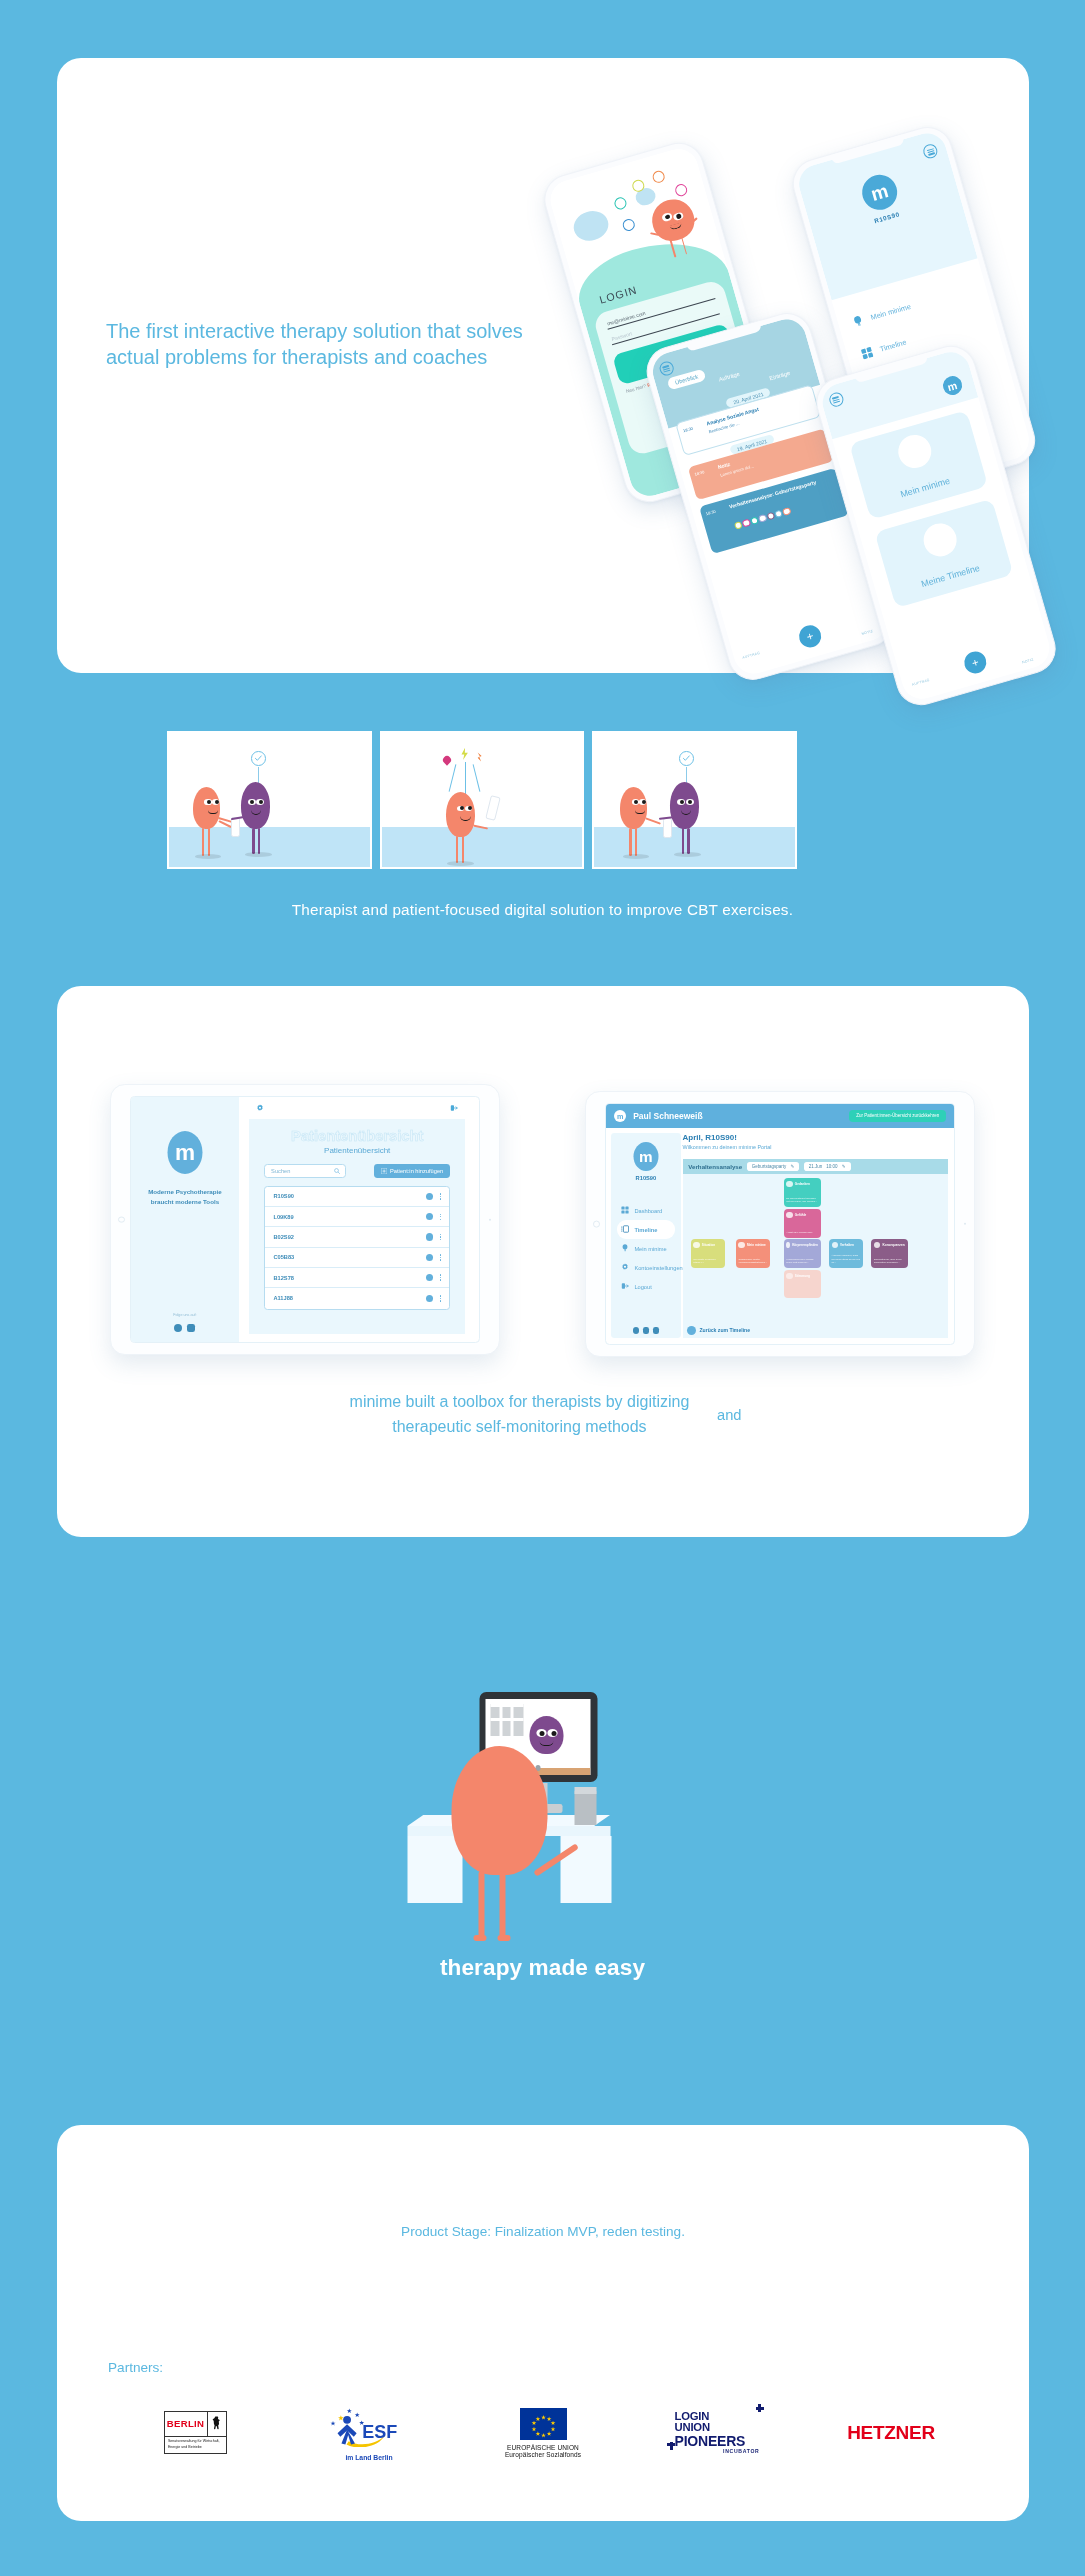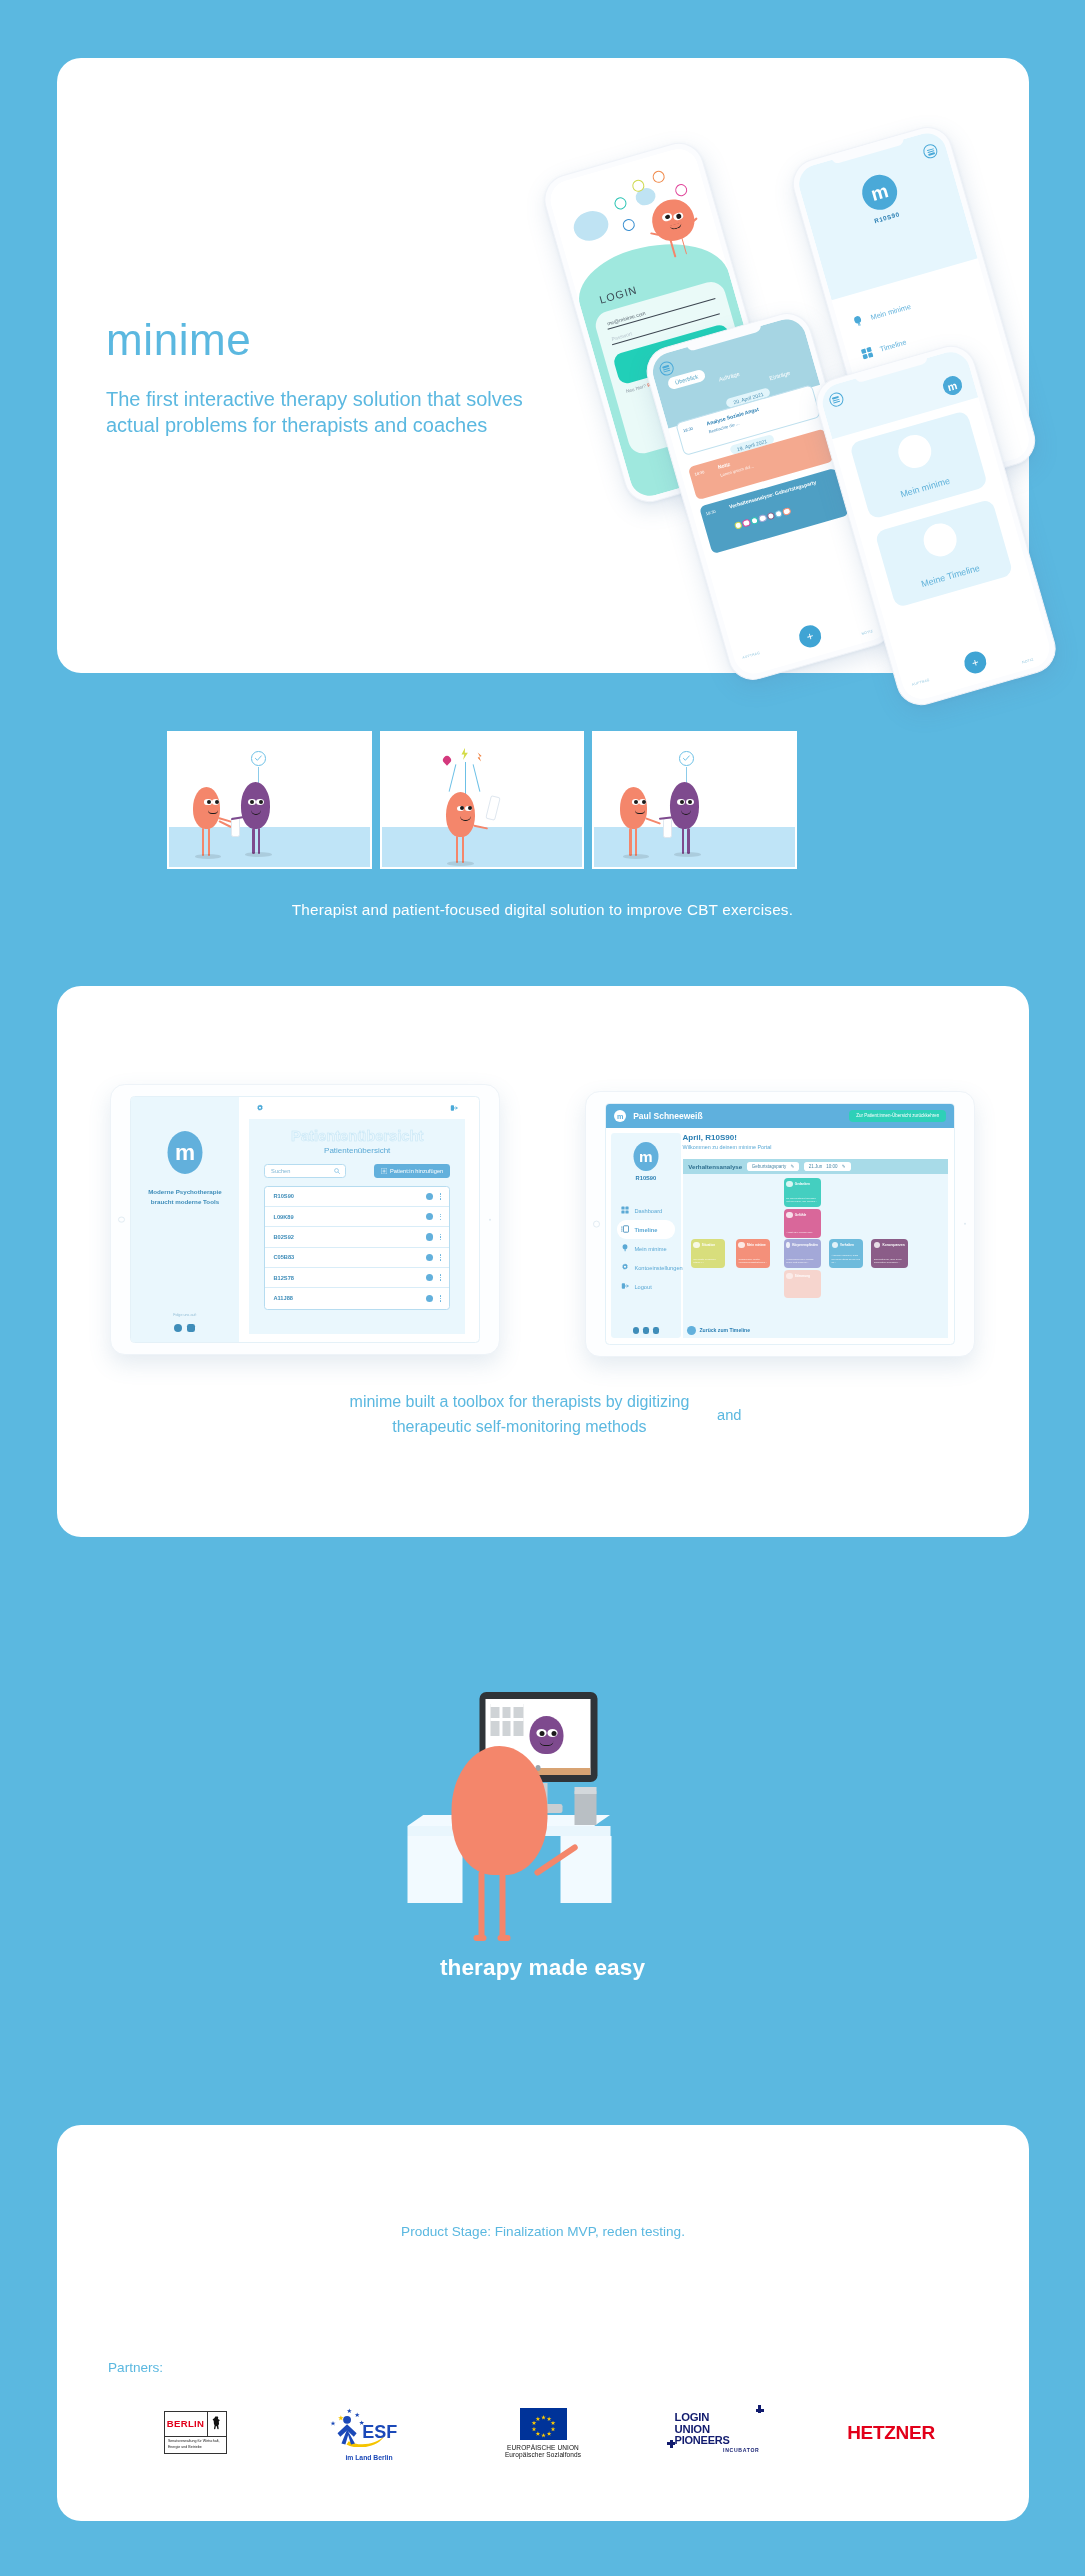--- a/index.html
+++ b/index.html
@@ -273,36 +273,35 @@
   .eu { width: 90px; text-align:center; }
   .eu-flag { width: 47px; height: 32px; background: #003399; margin: 0 auto 4px;
              position: relative; }
   .eu-l1 { font-size: 6.5px; color:#111; font-weight:500; letter-spacing:0.1px; }
   .eu-l2 { font-size: 6.5px; color:#111; font-weight:500; letter-spacing:0.1px; }
 
   
   .vhp { width: 85px; color:#111b6e; font-weight:800; line-height:1.02; position:relative; }
   .vhp-l { font-size: 11.3px; letter-spacing:-0.2px; }
   .vhp-l.r2 { font-size: 11.3px; }
-  .vhp-l.r3 { font-size: 11px; }
+  .vhp-l.r3 { font-size: 14px; }
   .vhp-inc { font-size: 5.1px; letter-spacing:0.7px; text-align:right; margin-top:1.1px; font-weight:700; }
   .vhp-mark { position:absolute; background:#111b6e; }
 
   
   .hetzner { color:#e2001a; font-size:19px; font-weight:800; letter-spacing:-0.3px; }
 </style>
 </head>
 <body>
 
 <div class="page">
 
   <div class="card" id="hero-card">
 
     <div id="hero-text">
-      <div id="hero-title">minime</div>
       <div id="hero-sub">The first interactive therapy solution that solves actual problems for therapists and coaches</div>
     </div>
 
     <div id="phones">
 
       <div class="phone" id="phone-login">
         <div class="phone-screen">
           <div class="scr-top"></div>
           <div class="login-blob1"></div>
           <div class="login-blob2"></div>

